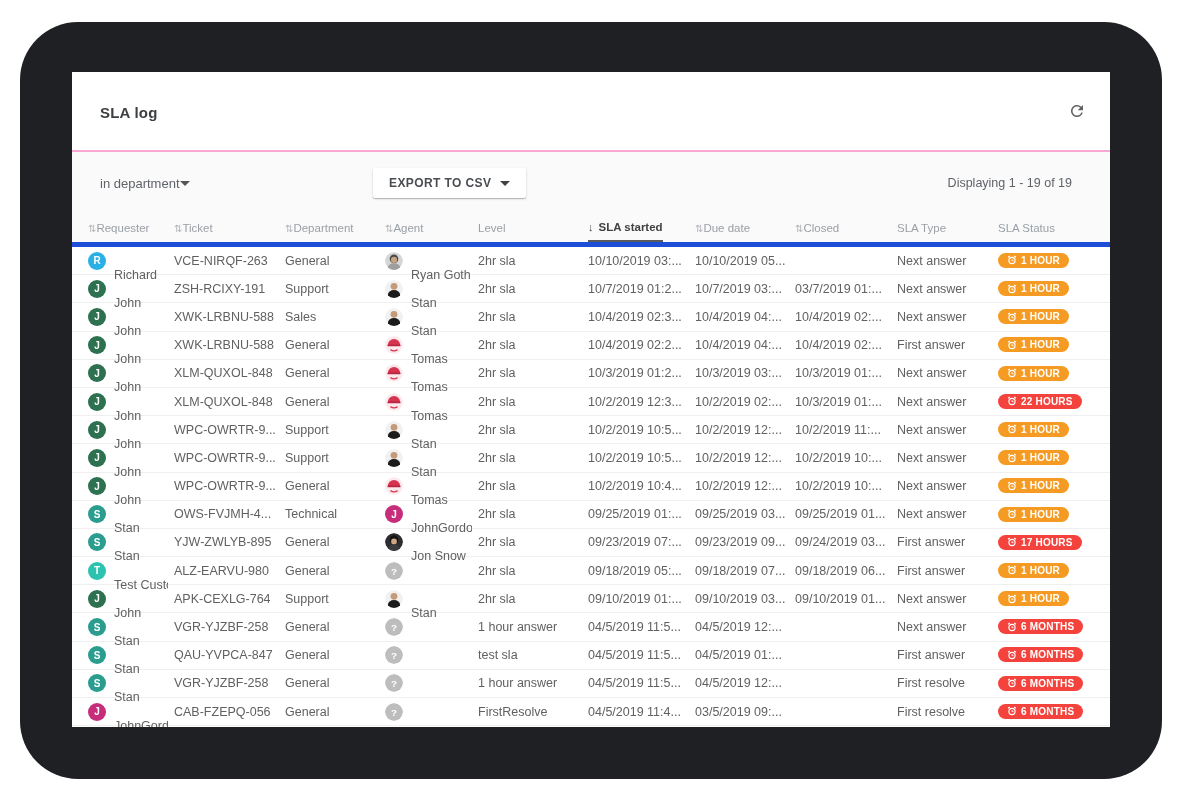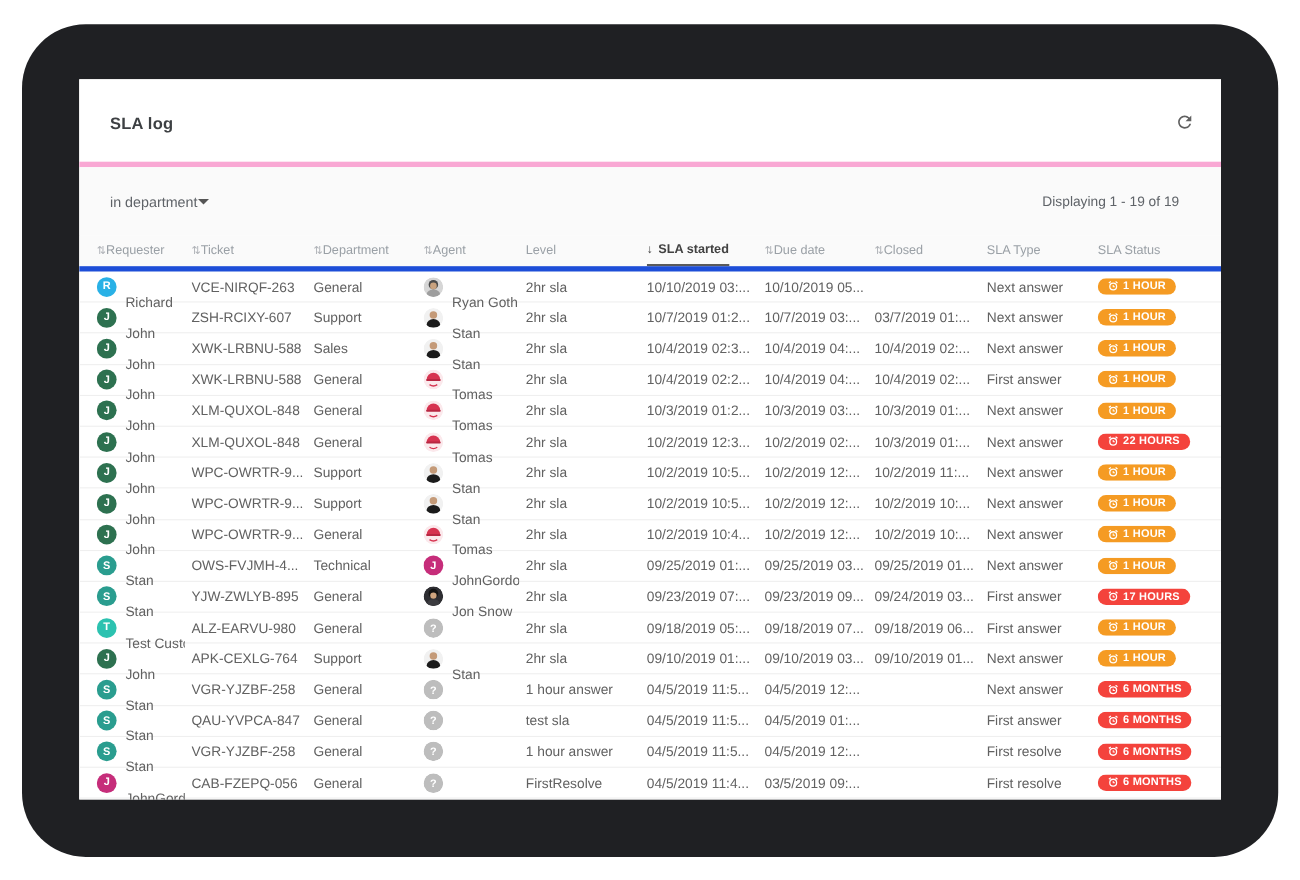--- a/index.html
+++ b/index.html
@@ -5,21 +5,21 @@
   * { margin:0; padding:0; box-sizing:border-box; }
   html,body { width:1182px; height:800px; background:#ffffff; font-family:"Liberation Sans", sans-serif; }
   .stage { position:relative; width:1182px; height:800px; overflow:hidden; }
 
   .device-frame { position:absolute; left:20px; top:22px; width:1142px; height:757px;
     background:#1f2023; border-radius:58px; }
   .screen { position:absolute; left:52px; top:50px; width:1038px; height:655px;
     background:#ffffff; overflow:hidden; }
 
   
-  .titlebar { position:relative; height:80px; background:#ffffff; border-bottom:5px solid #f9a8d4; }
+  .titlebar { position:relative; height:80px; background:#ffffff; border-bottom:2px solid #f9a8d4; }
   .page-title { position:absolute; left:28px; top:32px; font-size:15px; font-weight:bold; color:#3d4043; letter-spacing:.2px; }
   .refresh-btn { position:absolute; right:22px; top:30px; width:20px; height:20px; cursor:pointer; }
   .refresh-btn svg { width:18px; height:18px; fill:#616161; }
 
   
   .toolbar { position:relative; height:62px; background:#fafafa; display:flex; align-items:center; }
   .dept-select { margin-left:28px; width:218px; display:flex; align-items:center; 
     font-size:13px; color:#5f6368; cursor:pointer; }
   .caret { width:0; height:0; border-left:5px solid transparent; border-right:5px solid transparent;
     border-top:5px solid #555; display:inline-block; }
@@ -72,20 +72,24 @@
               <path d="M17.65 6.35A7.95 7.95 0 0 0 12 4c-4.42 0-7.99 3.58-8 8s3.57 8 8 8c3.73 0 6.84-2.55 7.73-6h-2.08A5.99 5.99 0 0 1 12 18c-3.31 0-6-2.69-6-6s2.69-6 6-6c1.66 0 3.14.69 4.22 1.78L13 11h7V4l-2.35 2.35z"></path>
             </svg>
         </div>
       </div>
 
       <div class="toolbar">
         <div class="dept-select">
           <span>in department</span>
           <span class="caret"></span>
         </div>
+        <button class="export-btn">
+          <span>EXPORT TO CSV</span>
+          <span class="caret"></span>
+        </button>
         <div class="displaying">Displaying 1 - 19 of 19</div>
       </div>
 
       <div class="thead" id="thead">
           <div class="hcell sortable">
             <span class="hwrap"><span class="sort-icon">⇅</span><span class="hlabel">Requester</span></span>
           </div>
           <div class="hcell sortable">
             <span class="hwrap"><span class="sort-icon">⇅</span><span class="hlabel">Ticket</span></span>
           </div>
@@ -150,21 +154,21 @@
                   </svg>
                 </span>
                 <span>1 HOUR</span>
               </span></div>
           </div>
           <div class="trow">
             <div class="cell person">
               <span class="avatar" style="background: rgb(45, 113, 80);">J</span>
               <span class="pname">John</span>
             </div>
-            <div class="cell">ZSH-RCIXY-607</div>
+            <div class="cell">ZSH-RCIXY-191</div>
             <div class="cell">Support</div>
             <div class="cell person">
               <span class="avatar">
                 <svg viewBox="0 0 20 20">
                   <circle cx="10" cy="10" r="10" fill="#f1f1f1"></circle>
                   <circle cx="10" cy="7" r="3.8" fill="#c49a78"></circle>
                   <ellipse cx="10" cy="16.6" rx="6.8" ry="5.4" fill="#1b1b1b"></ellipse>
                 </svg>
               </span>
               <span class="pname">Stan</span>

